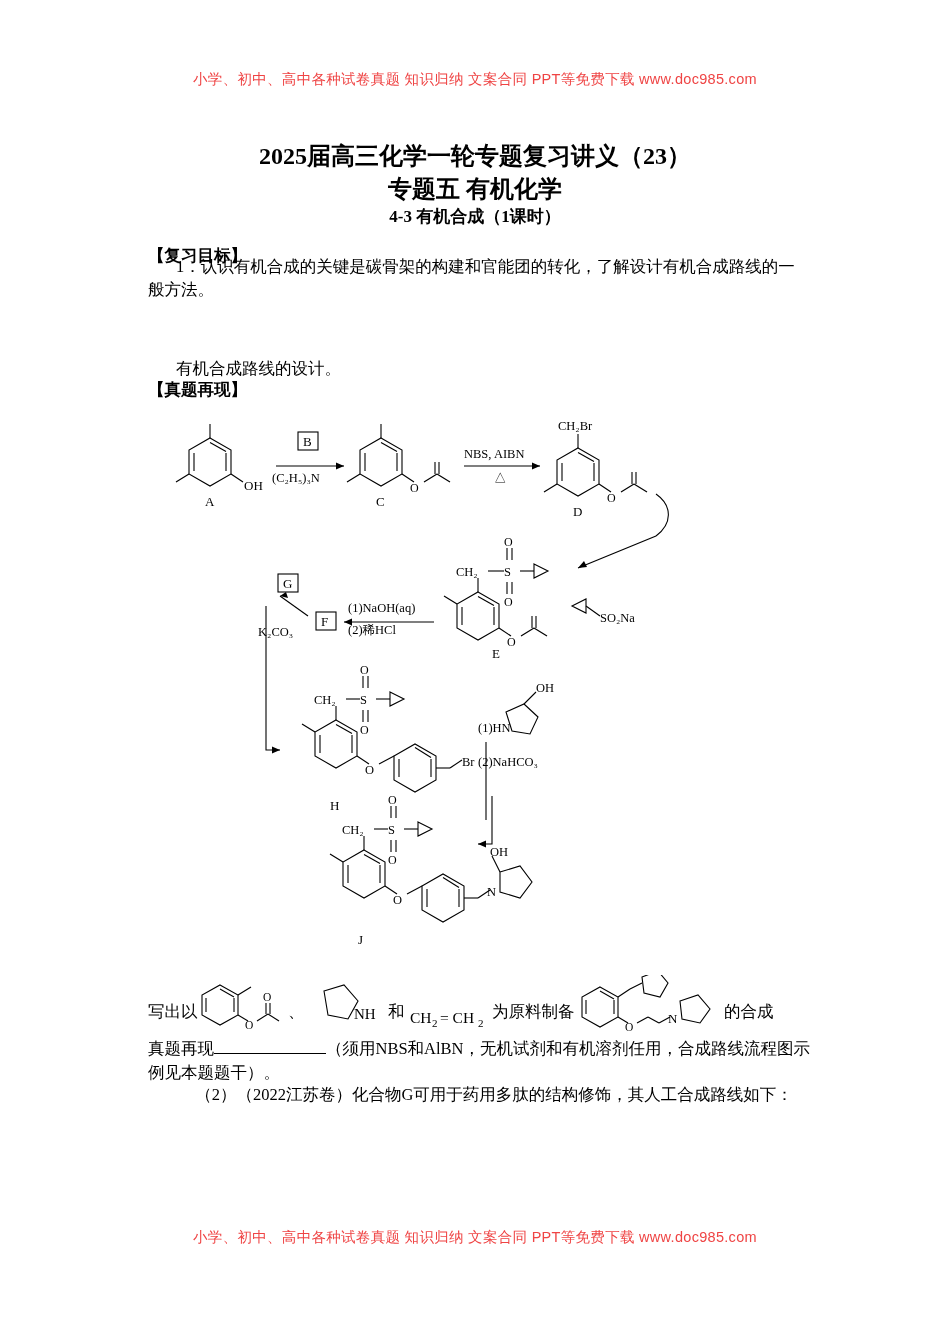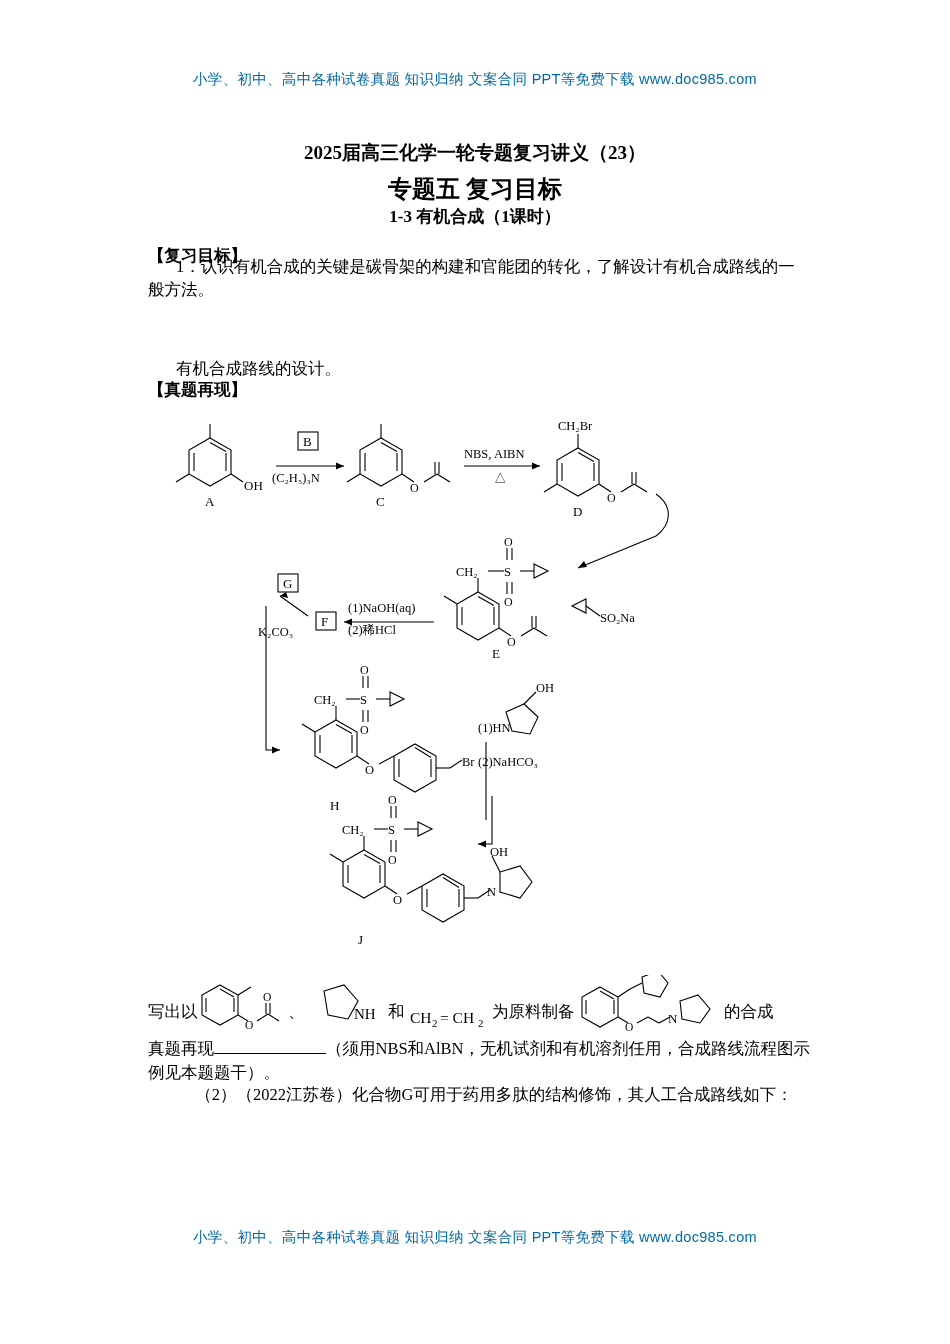--- a/index.html
+++ b/index.html
@@ -12,30 +12,30 @@
     overflow:hidden;
   }
   .page { position:relative; width:950px; height:1344px; }
 
   .watermark {
     position:absolute;
     left:0; width:950px;
     text-align:center;
     font-family:"Liberation Sans", sans-serif;
     font-size:14.5px;
-    color:#0369a1;
+    color:#ef4444;
     letter-spacing:0.3px;
   }
   .wm-top { top:70px; }
   .wm-bottom { top:1228px; }
 
   .title1 {
     position:absolute; left:0; width:950px; top:140px;
     text-align:center;
-    font-size:19px; font-weight:bold;
+    font-size:24px; font-weight:bold;
     font-family:"Liberation Serif", serif;
   }
   .title2 {
     position:absolute; left:0; width:950px; top:173px;
     text-align:center;
     font-size:24px; font-weight:bold;
   }
   .title3 {
     position:absolute; left:0; width:950px; top:205px;
     text-align:center;
@@ -72,22 +72,22 @@
   svg text { font-family:"Liberation Serif", serif; }
 </style>
 </head>
 <body>
 
 <div class="page">
 
   <div class="watermark wm-top">小学、初中、高中各种试卷真题 知识归纳 文案合同 PPT等免费下载  www.doc985.com</div>
 
   <div class="title1">2025届高三化学一轮专题复习讲义（23）</div>
-  <div class="title2">专题五 复习目标</div>
-  <div class="title3">1-3 有机合成（1课时）</div>
+  <div class="title2">专题五 有机化学</div>
+  <div class="title3">4-3 有机合成（1课时）</div>
 
   <div class="body-block hd r-goal">【复习目标】</div>
   <div class="body-block ln indent r-goal1">1．认识有机合成的关键是碳骨架的构建和官能团的转化，了解设计有机合成路线的一般方法。</div>
   <div class="body-block ln indent r-key1">有机合成路线的设计。</div>
   <div class="body-block hd r-real">【真题再现】</div>
 
   <div class="scheme">
   <svg width="664" height="550" viewBox="0 0 664 550" xmlns="http://www.w3.org/2000/svg" stroke="#000" fill="none" stroke-width="1.1">
 
     <g>

